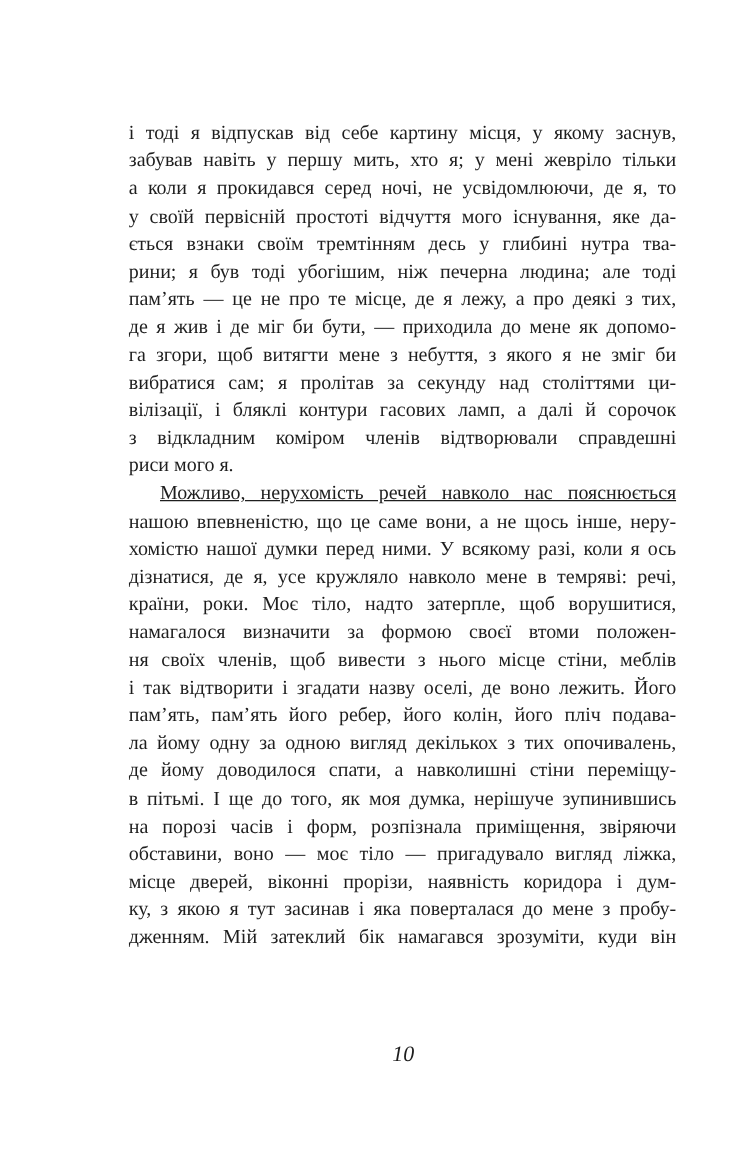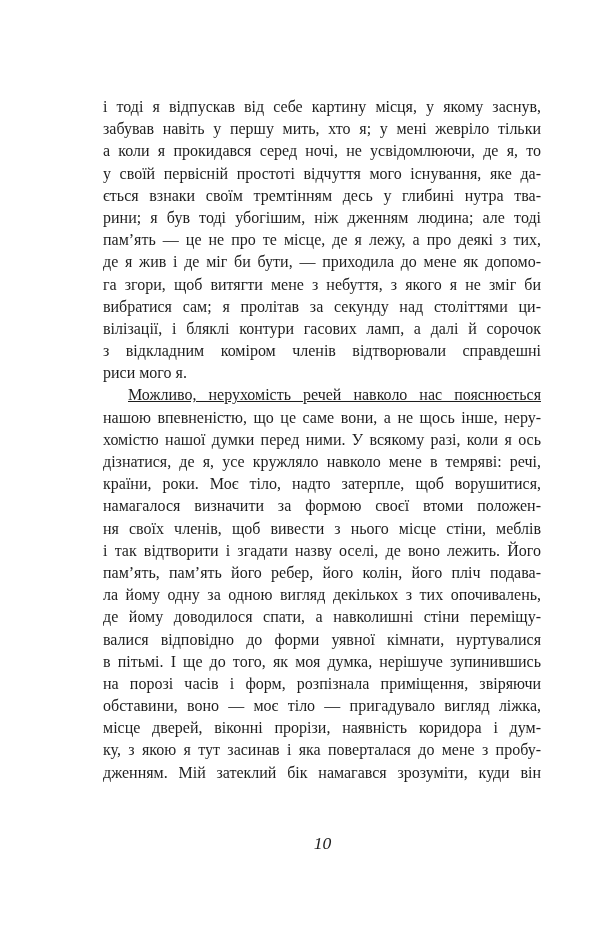--- a/index.html
+++ b/index.html
@@ -62,21 +62,21 @@
 
 <div class="page">
   <div class="text-block">
 
     <div>
       <span class="line">і тоді я відпускав від себе картину місця, у якому заснув,</span>
       <span class="line">забував навіть у першу мить, хто я; у мені жевріло тільки</span>
       <span class="line">а коли я прокидався серед ночі, не усвідомлюючи, де я, то</span>
       <span class="line">у своїй первісній простоті відчуття мого існування, яке да-</span>
       <span class="line">ється взнаки своїм тремтінням десь у глибині нутра тва-</span>
-      <span class="line">рини; я був тоді убогішим, ніж дженням людина; але тоді</span>
+      <span class="line">рини; я був тоді убогішим, ніж печерна людина; але тоді</span>
       <span class="line">пам’ять — це не про те місце, де я лежу, а про деякі з тих,</span>
       <span class="line">де я жив і де міг би бути, — приходила до мене як допомо-</span>
       <span class="line">га згори, щоб витягти мене з небуття, з якого я не зміг би</span>
       <span class="line">вибратися сам; я пролітав за секунду над століттями ци-</span>
       <span class="line">вілізації, і бляклі контури гасових ламп, а далі й сорочок</span>
       <span class="line">з відкладним коміром членів відтворювали справдешні</span>
       <span class="line last">риси мого я.</span>
     </div>
 
     <div>
@@ -84,21 +84,20 @@
       <span class="line">нашою впевненістю, що це саме вони, а не щось інше, неру-</span>
       <span class="line">хомістю нашої думки перед ними. У всякому разі, коли я ось</span>
       <span class="line">дізнатися, де я, усе кружляло навколо мене в темряві: речі,</span>
       <span class="line">країни, роки. Моє тіло, надто затерпле, щоб ворушитися,</span>
       <span class="line">намагалося визначити за формою своєї втоми положен-</span>
       <span class="line">ня своїх членів, щоб вивести з нього місце стіни, меблів</span>
       <span class="line">і так відтворити і згадати назву оселі, де воно лежить. Його</span>
       <span class="line">пам’ять, пам’ять його ребер, його колін, його пліч подава-</span>
       <span class="line">ла йому одну за одною вигляд декількох з тих опочивалень,</span>
       <span class="line">де йому доводилося спати, а навколишні стіни переміщу-</span>
-      <span class="line">валися відповідно до форми уявної кімнати, нуртувалися</span>
       <span class="line">в пітьмі. І ще до того, як моя думка, нерішуче зупинившись</span>
       <span class="line">на порозі часів і форм, розпізнала приміщення, звіряючи</span>
       <span class="line">обставини, воно — моє тіло — пригадувало вигляд ліжка,</span>
       <span class="line">місце дверей, віконні прорізи, наявність коридора і дум-</span>
       <span class="line">ку, з якою я тут засинав і яка поверталася до мене з пробу-</span>
       <span class="line">дженням. Мій затеклий бік намагався зрозуміти, куди він</span>
     </div>
   </div>
 
   <div class="page-number">10</div>

